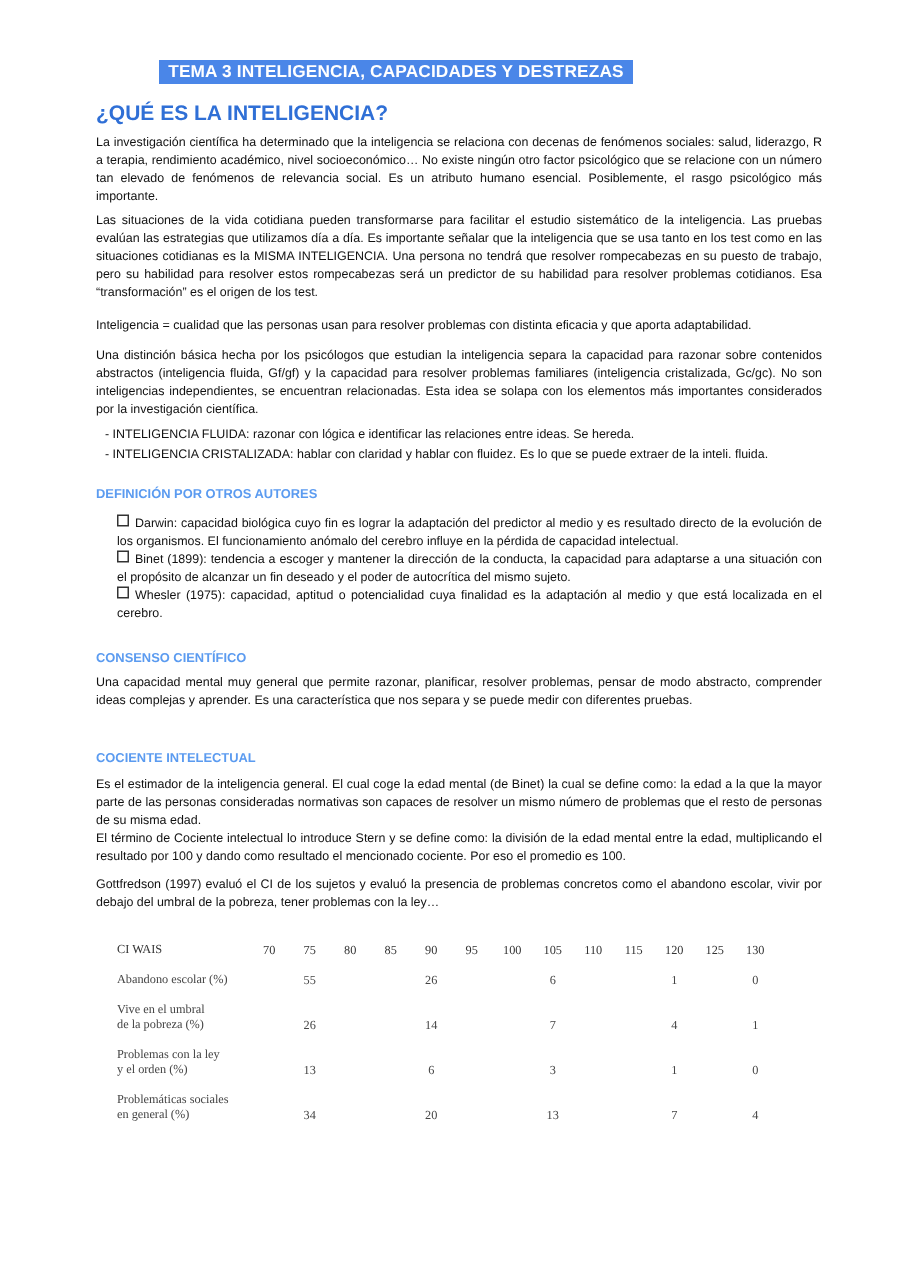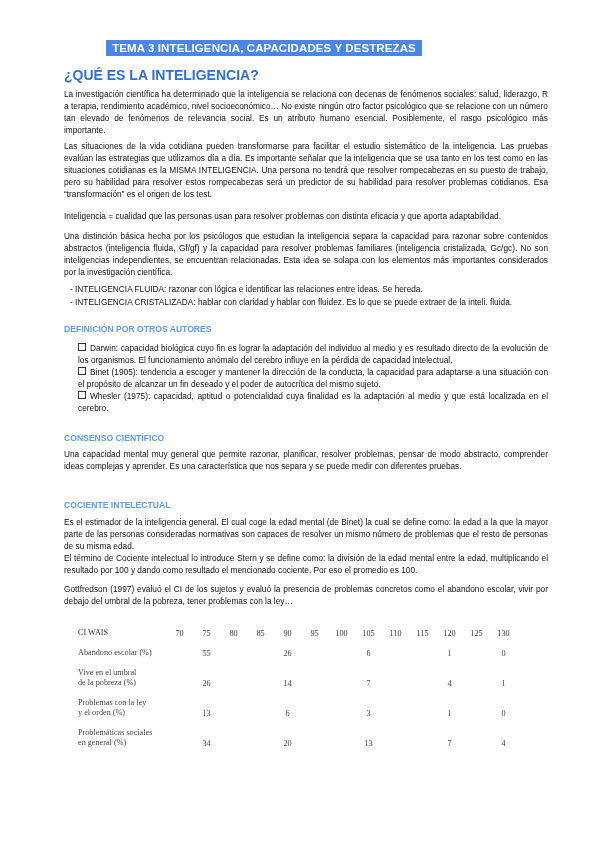--- a/index.html
+++ b/index.html
@@ -43,24 +43,24 @@
   <div class="p" style="top:210px;">Inteligencia = cualidad que las personas usan para resolver problemas con distinta eficacia y que aporta adaptabilidad.</div>
   <div class="p" style="top:230px;">Una distinción básica hecha por los psicólogos que estudian la inteligencia separa la capacidad para razonar sobre contenidos abstractos (inteligencia fluida, Gf/gf) y la capacidad para resolver problemas familiares (inteligencia cristalizada, Gc/gc). No son inteligencias independientes, se encuentran relacionadas. Esta idea se solapa con los elementos más importantes considerados por la investigación científica.</div>
 
   <div class="bullet-line" style="top:283px;">- INTELIGENCIA FLUIDA: razonar con lógica e identificar las relaciones entre ideas. Se hereda.</div>
   <div class="bullet-line" style="top:296px;">- INTELIGENCIA CRISTALIZADA: hablar con claridad y hablar con fluidez. Es lo que se puede extraer de la inteli. fluida.</div>
 
   <div class="h2" style="top:324px;">DEFINICIÓN POR OTROS AUTORES</div>
 
   <div class="def" style="top:342px;">
     <div class="ind">
-      <span class="box"></span><span>Darwin: capacidad biológica cuyo fin es lograr la adaptación del individuo al medio y es resultado directo de la evolución de los organismos. El funcionamiento anómalo del cerebro influye en la pérdida de capacidad intelectual.</span>
+      <span class="box"></span><span>Darwin: capacidad biológica cuyo fin es lograr la adaptación del predictor al medio y es resultado directo de la evolución de los organismos. El funcionamiento anómalo del cerebro influye en la pérdida de capacidad intelectual.</span>
     </div>
     <div class="ind">
-      <span class="box"></span><span>Binet (1905): tendencia a escoger y mantener la dirección de la conducta, la capacidad para adaptarse a una situación con el propósito de alcanzar un fin deseado y el poder de autocrítica del mismo sujeto.</span>
+      <span class="box"></span><span>Binet (1899): tendencia a escoger y mantener la dirección de la conducta, la capacidad para adaptarse a una situación con el propósito de alcanzar un fin deseado y el poder de autocrítica del mismo sujeto.</span>
     </div>
     <div class="ind">
       <span class="box"></span><span>Whesler (1975): capacidad, aptitud o potencialidad cuya finalidad es la adaptación al medio y que está localizada en el cerebro.</span>
     </div>
   </div>
 
   <div class="h2" style="top:433px;">CONSENSO CIENTÍFICO</div>
   <div class="p" style="top:448px;">Una capacidad mental muy general que permite razonar, planificar, resolver problemas, pensar de modo abstracto, comprender ideas complejas y aprender. Es una característica que nos separa y se puede medir con diferentes pruebas.</div>
 
   <div class="h2" style="top:500px;">COCIENTE INTELECTUAL</div>

